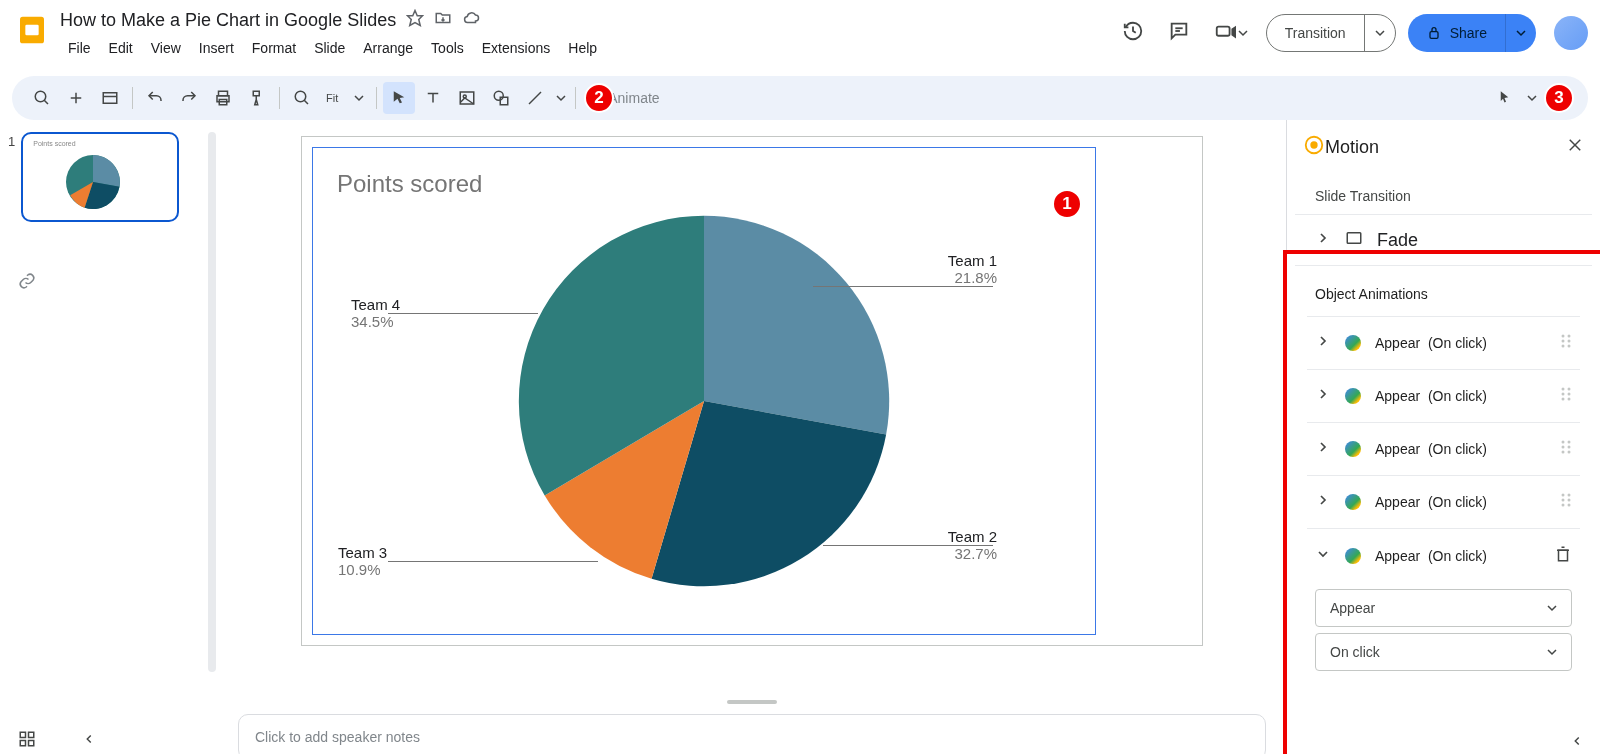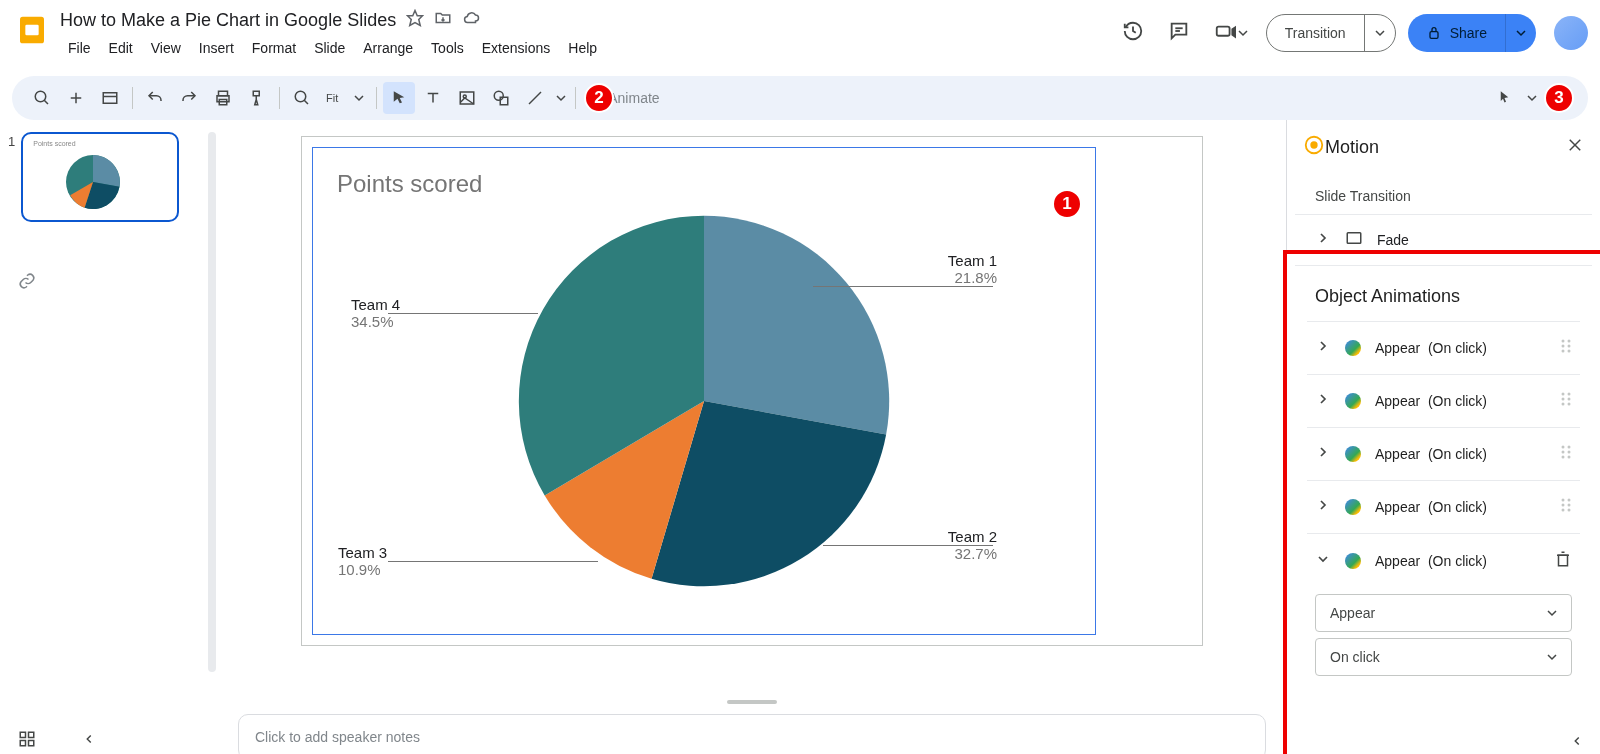--- a/index.html
+++ b/index.html
@@ -51,21 +51,21 @@
 .notes{background:#fff;border:1px solid #dadce0;border-radius:10px;padding:14px 16px;font-size:14px;color:#80868b;margin-bottom:10px}
 .motion-panel{width:314px;border-left:1px solid #dadce0;position:relative;display:flex;flex-direction:column}
 .motion-head{display:flex;align-items:center;padding:14px 16px;}
 .motion-icon{color:#f9ab00}
 .motion-title{font-size:18px;color:#1f1f1f;flex:1}
 .motion-close{color:#444746;cursor:pointer}
 .motion-body{flex:1;overflow-y:auto;padding:0 8px}
 .section-lbl{font-size:14px;color:#444746;padding:14px 20px 10px 20px}
 .transition-row{display:flex;align-items:center;gap:14px;padding:14px 20px;border-top:1px solid #e8eaed;border-bottom:1px solid #e8eaed;cursor:pointer}
 .obj-section{padding:12px 12px}
-.obj-title{font-size:18px;color:#1f1f1f;padding:8px 8px 14px 8px}
+.obj-title{font-size:14px;color:#1f1f1f;padding:8px 8px 14px 8px}
 .anim-row{display:flex;align-items:center;gap:14px;padding:16px 8px;border-top:1px solid #e8eaed;cursor:pointer}
 .anim-row:first-of-type{border-top:1px solid #e8eaed}
 .chev{color:#444746}
 .anim-icon{width:16px;height:16px;border-radius:50%;background:linear-gradient(135deg,#4285f4 0%,#34a853 60%,#fbbc04 80%)}
 .anim-text{font-size:14px;color:#1f1f1f;flex:1}
 .drag-handle{color:#c4c7c5;cursor:grab}
 .sel-box{border:1px solid #c4c7c5;border-radius:4px;padding:10px 14px;margin:6px 8px;display:flex;align-items:center;justify-content:space-between;font-size:14px;color:#444746;cursor:pointer}
 .red-box{position:absolute;border:4px solid #e00;pointer-events:none;z-index:5}
 .footer{position:absolute;bottom:2px;left:18px;display:flex;align-items:center;gap:20px;color:#444746}
 .footer-right{position:absolute;bottom:2px;right:16px;color:#444746;cursor:pointer}
@@ -348,21 +348,21 @@
     </div>
     <div class="motion-body">
       <div class="section-lbl">Slide Transition</div>
       <div class="transition-row">
         <span class="chev"><svg width="16" height="16" viewBox="0 0 24 24" fill="none" stroke="currentColor" stroke-width="2.5">
               <polyline points="9 6 15 12 9 18"></polyline>
             </svg></span>
         <span><svg width="18" height="18" viewBox="0 0 24 24" fill="none" stroke="#444746" stroke-width="2">
               <rect x="3" y="5" width="18" height="14" rx="1"></rect>
             </svg></span>
-        <span style="font-size:14px">Fade</span>
+        <span style="font-size:18px">Fade</span>
       </div>
       <div class="obj-section">
         <div class="obj-title">Object Animations</div>
         <div id="anim-list">
             <div class="anim-row">
               <span class="chev"><svg width="16" height="16" viewBox="0 0 24 24" fill="none" stroke="currentColor" stroke-width="2.5">
                   <polyline points="9 6 15 12 9 18"></polyline>
                 </svg></span>
               <span class="anim-icon"></span>
               <span class="anim-text">Appear &nbsp;(On click)</span>

